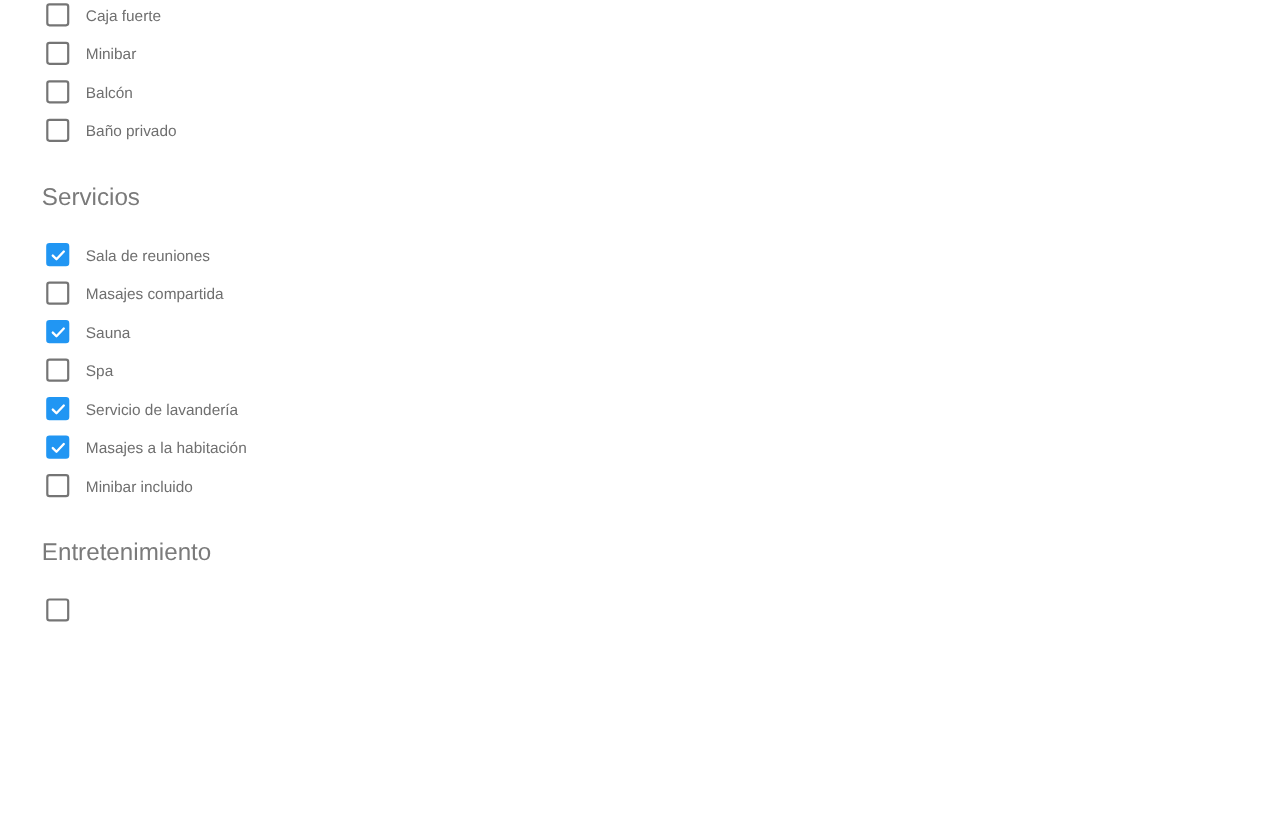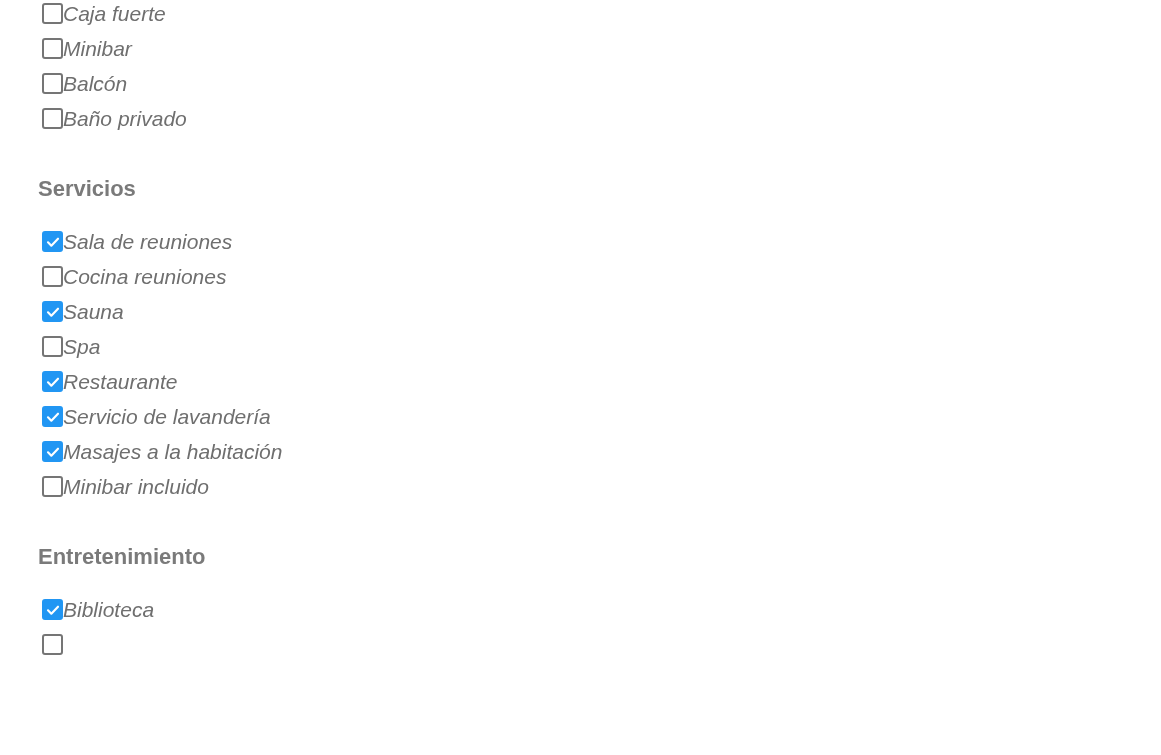--- a/index.html
+++ b/index.html
@@ -40,32 +40,31 @@
   .cb.checked {
     border-color: var(--accent, #2196F3);
     background: var(--accent, #2196F3);
   }
   .cb svg {
     width: 16px;
     height: 16px;
     display: block;
   }
   .label {
-    margin-left: 0;
-    font-size: 21px;
+    margin-left: 15px;
+    font-size: 14px;
     color: var(--label-color, #6f6f6f);
     white-space: nowrap;
     cursor: pointer;
-    font-style: italic;
   }
   .section-title {
-    margin: 40px 0 22px 38px;
+    margin: 30px 0 22px 38px;
     font-size: 22px;
     line-height: 26px;
-    font-weight: 700;
+    font-weight: 400;
     color: var(--heading-color, #7a7a7a);
     white-space: nowrap;
   }
 </style>
 </head>
 <body style="background: rgb(255, 255, 255);">
 
 <div class="panel">
     <div class="row">
       <span class="cb" role="checkbox" aria-checked="false"></span>
@@ -87,41 +86,33 @@
     <div class="row">
       <span class="cb checked" role="checkbox" aria-checked="true">
         <svg viewBox="0 0 24 24">
           <path d="M4.5 12.5l5 5L19.5 7" fill="none" stroke="#ffffff" stroke-width="3.2" stroke-linecap="round" stroke-linejoin="round"></path>
         </svg>
       </span>
       <span class="label">Sala de reuniones</span>
     </div>
     <div class="row">
       <span class="cb" role="checkbox" aria-checked="false"></span>
-      <span class="label">Cocina reuniones</span>
+      <span class="label">Masajes compartida</span>
     </div>
     <div class="row">
       <span class="cb checked" role="checkbox" aria-checked="true">
         <svg viewBox="0 0 24 24">
           <path d="M4.5 12.5l5 5L19.5 7" fill="none" stroke="#ffffff" stroke-width="3.2" stroke-linecap="round" stroke-linejoin="round"></path>
         </svg>
       </span>
       <span class="label">Sauna</span>
     </div>
     <div class="row">
       <span class="cb" role="checkbox" aria-checked="false"></span>
       <span class="label">Spa</span>
-    </div>
-    <div class="row">
-      <span class="cb checked" role="checkbox" aria-checked="true">
-        <svg viewBox="0 0 24 24">
-          <path d="M4.5 12.5l5 5L19.5 7" fill="none" stroke="#ffffff" stroke-width="3.2" stroke-linecap="round" stroke-linejoin="round"></path>
-        </svg>
-      </span>
-      <span class="label">Restaurante</span>
     </div>
     <div class="row">
       <span class="cb checked" role="checkbox" aria-checked="true">
         <svg viewBox="0 0 24 24">
           <path d="M4.5 12.5l5 5L19.5 7" fill="none" stroke="#ffffff" stroke-width="3.2" stroke-linecap="round" stroke-linejoin="round"></path>
         </svg>
       </span>
       <span class="label">Servicio de lavandería</span>
     </div>
     <div class="row">
@@ -131,23 +122,15 @@
         </svg>
       </span>
       <span class="label">Masajes a la habitación</span>
     </div>
     <div class="row">
       <span class="cb" role="checkbox" aria-checked="false"></span>
       <span class="label">Minibar incluido</span>
     </div>
     <div class="section-title">Entretenimiento</div>
     <div class="row">
-      <span class="cb checked" role="checkbox" aria-checked="true">
-        <svg viewBox="0 0 24 24">
-          <path d="M4.5 12.5l5 5L19.5 7" fill="none" stroke="#ffffff" stroke-width="3.2" stroke-linecap="round" stroke-linejoin="round"></path>
-        </svg>
-      </span>
-      <span class="label">Biblioteca</span>
-    </div>
-    <div class="row">
       <span class="cb" role="checkbox" aria-checked="false"></span>
     </div>
   </div>
 
 </body></html>

